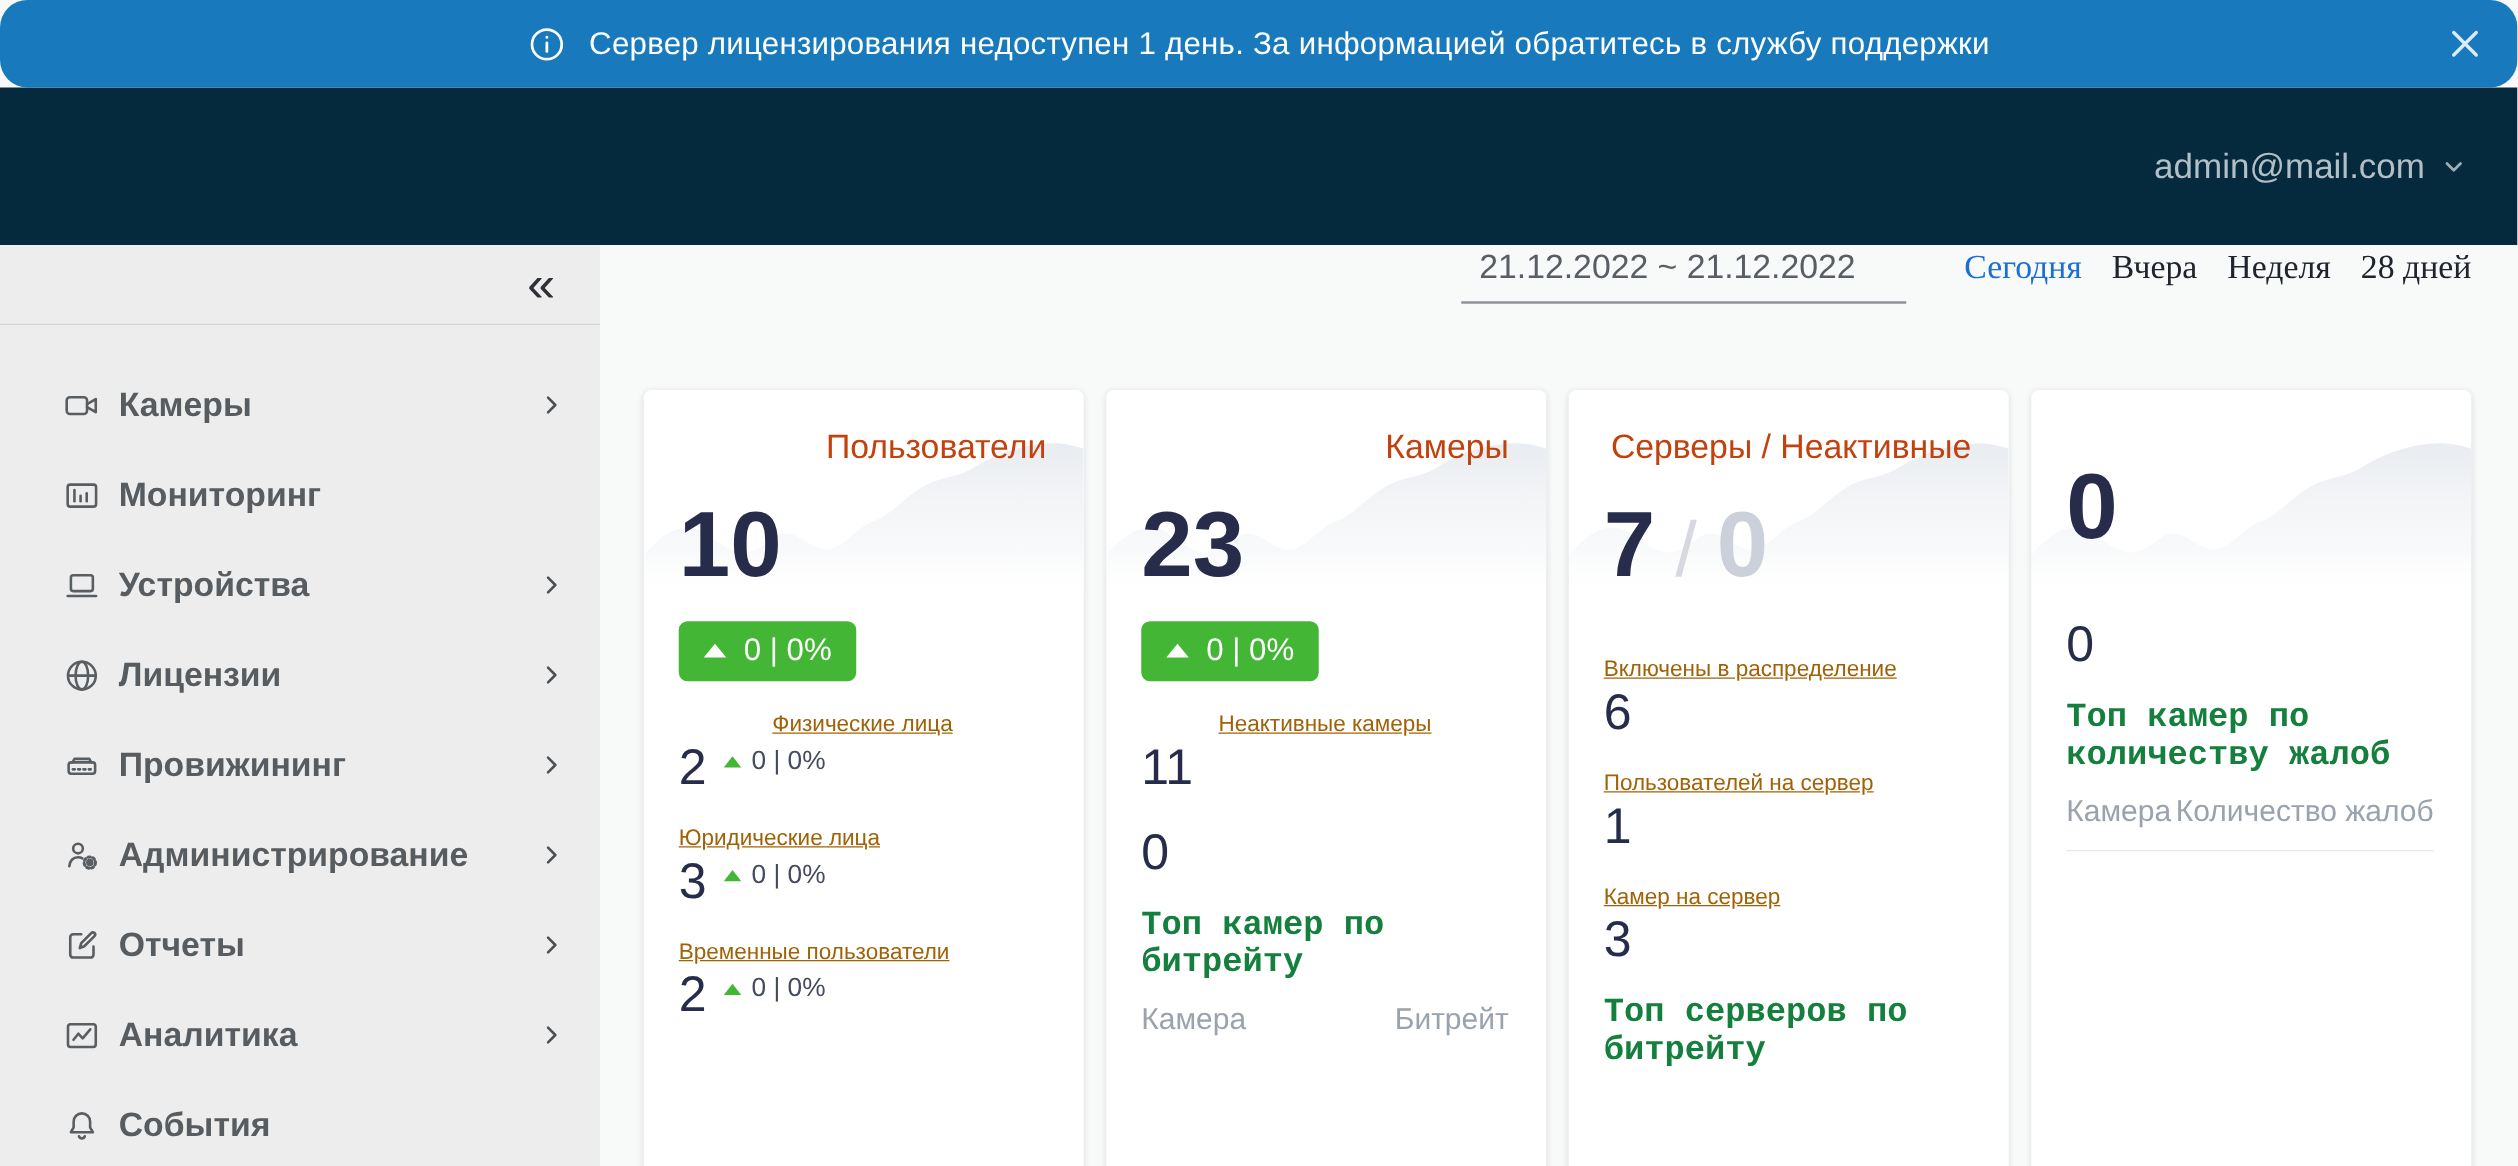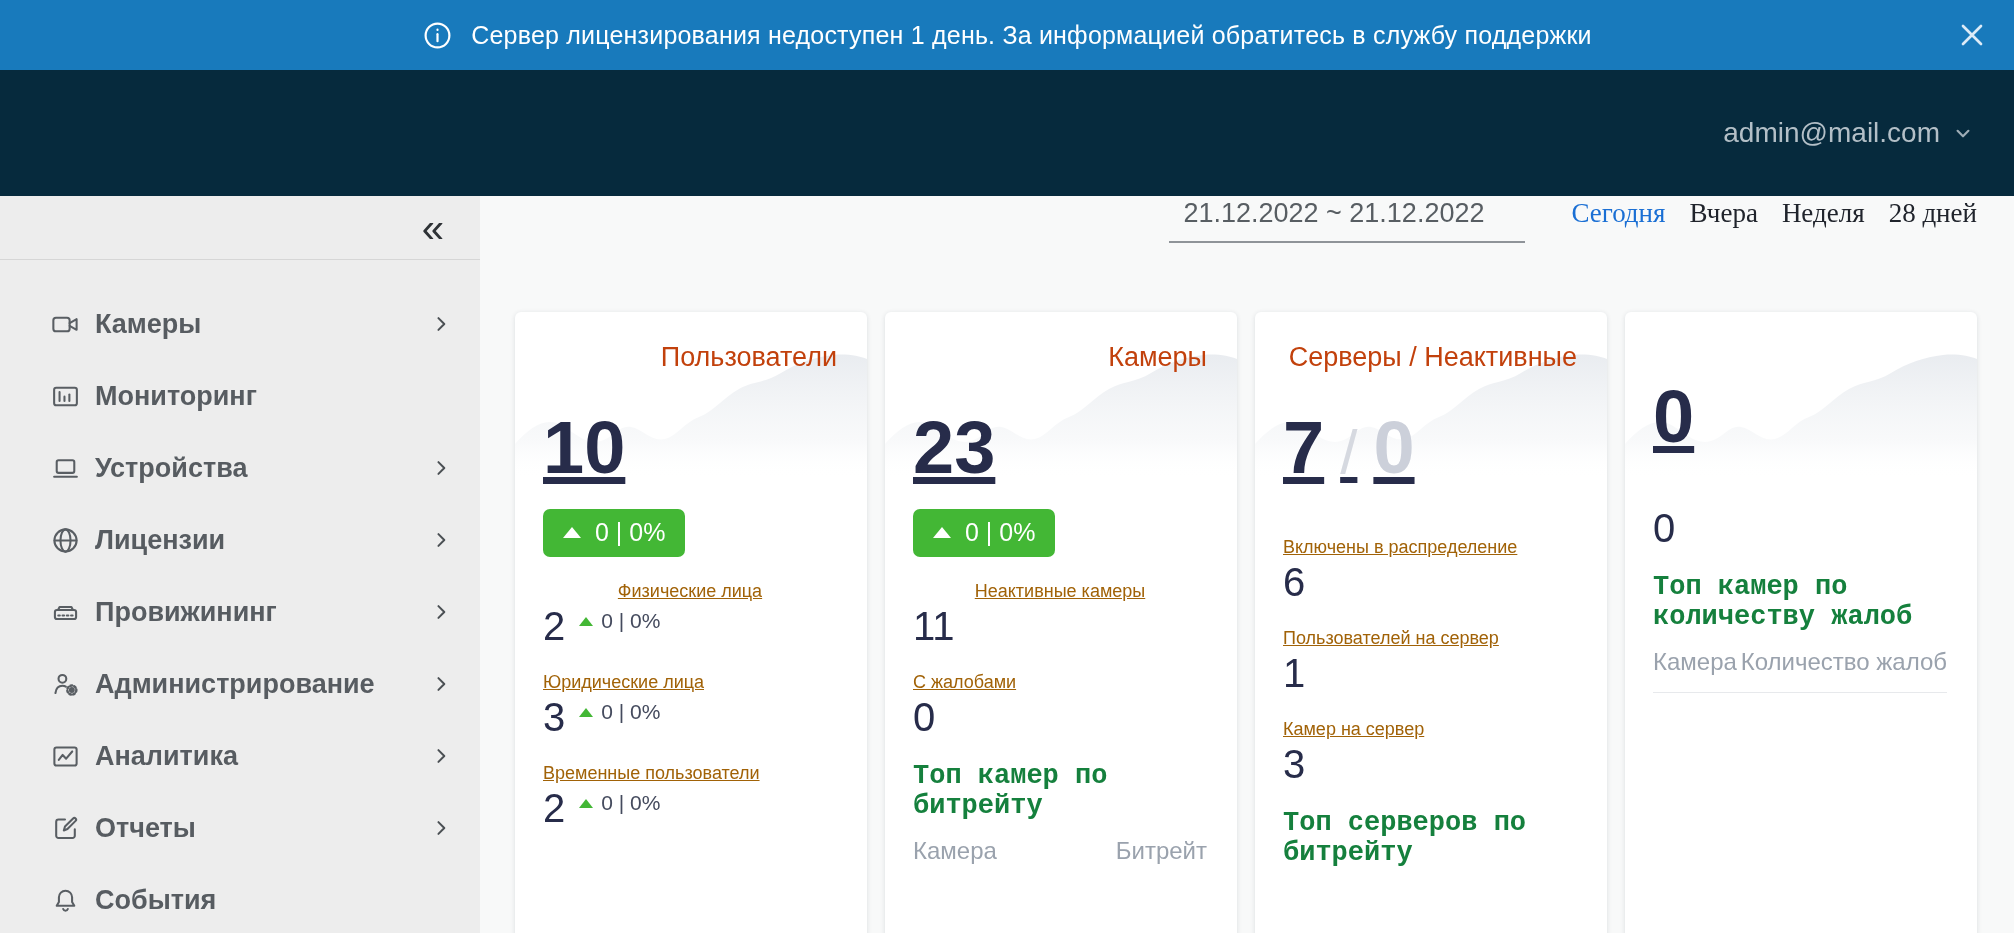--- a/index.html
+++ b/index.html
@@ -6,21 +6,21 @@
   html,body { margin:0; padding:0; }
   body {
     width:2014px; height:933px; overflow:hidden; position:relative;
     font-family:"Liberation Sans", sans-serif; background:#f8f9f9;
   }
   svg { display:block; }
   .icon svg { width:100%; height:100%; fill:none; stroke:currentColor; stroke-width:1.6; stroke-linecap:round; stroke-linejoin:round; }
 
   
   .banner { position:absolute; top:0; left:0; width:100%; height:70px;
-    background:var(--banner-bg,#187abc); display:flex; align-items:center; justify-content:center; color:#fff; z-index:5; }
+    background:var(--banner-bg,#187abc); display:flex; align-items:center; justify-content:center; color:#fff; z-index:5;border-radius:22px; }
   .banner-center { display:flex; align-items:center; gap:18px; font-size:25px; letter-spacing:.2px; }
   .info-icon { width:31px; height:31px; color:#fff; flex:none; }
   .info-icon svg { stroke-width:1.7; }
   .banner-close { position:absolute; right:24px; top:50%; transform:translateY(-50%);
     width:36px; height:36px; background:none; border:none; padding:0; cursor:pointer; color:#dcebf7; }
   .banner-close svg { width:100%; height:100%; fill:none; stroke:currentColor; stroke-width:1.8; stroke-linecap:round; }
 
   
   .app-header { position:absolute; top:70px; left:0; width:100%; height:126px; background:var(--header-bg,#062a3d); }
   .account { position:absolute; right:38px; top:50%; transform:translateY(-50%);
@@ -53,22 +53,22 @@
   .tab { cursor:pointer; white-space:nowrap; }
   .tab.active { color:var(--accent-blue,#1a6fd4); }
 
   
   .cards { display:flex; gap:18px; margin-top:66px; }
   .card { flex:1; min-width:0; background:#fff; border-radius:6px; height:900px;
     box-shadow:0 1px 5px rgba(20,35,60,.12); position:relative; overflow:hidden; padding:30px 30px 0 28px; }
   .wave { position:absolute; top:34px; left:0; right:0; height:132px; pointer-events:none; }
   .wave svg { width:100%; height:100%; }
   .card-title { position:relative; font-size:27px; color:#c2410c;text-align:right; }
-  .big { position:relative; margin-top:38px; font-size:74px; font-weight:700;
-    color:var(--number-dark,#272c4a); line-height:1; display:flex; align-items:baseline; gap:16px;text-decoration:underline; }
+  .big { position:relative; margin-top:26px; font-size:74px; font-weight:700;
+    color:var(--number-dark,#272c4a); line-height:1; display:flex; align-items:baseline; gap:16px; }
   .big-sep { color:#d6d9e0; font-weight:400; font-size:62px; }
   .big-muted { color:var(--number-muted,#ccd0da); }
   .badge { position:relative; display:inline-flex; align-items:center; gap:14px; margin-top:24px;
     background:var(--badge-green,#43b735); color:#fff; font-size:25px; font-weight:500; padding:9px 20px 10px; border-radius:7px; }
   .tri { width:0; height:0; border-left:9px solid transparent; border-right:9px solid transparent; border-bottom:11px solid #fff; }
   .stat { position:relative; margin-top:24px; }
   .big + .stat { margin-top:52px; }
   .badge + .stat { margin-top:24px;text-align:center; }
   .stat-label { font-size:18px; color:#a16207;text-decoration:underline; }
   .stat-row { margin-top:2px; display:flex; align-items:flex-start; gap:14px; }
@@ -213,39 +213,39 @@
           <span class="menu-label">Администрирование</span>
           <span class="icon chev-right">
             <svg viewBox="0 0 24 24">
               <path d="M9.2 5.6l6.4 6.4-6.4 6.4"></path>
             </svg>
           </span>
         </div>
         <div class="menu-item">
           <span class="icon menu-icon">
             <svg viewBox="0 0 24 24">
+              <path d="M19.2 12.6v5a1.8 1.8 0 0 1-1.8 1.8H6.6a1.8 1.8 0 0 1-1.8-1.8V6.8A1.8 1.8 0 0 1 6.6 5h5"></path>
+              <path d="M10.7 13.5l.9-3 6.3-6.3a1.34 1.34 0 0 1 1.9 1.9l-6.3 6.3z"></path>
+            </svg>
+          </span>
+          <span class="menu-label">Отчеты</span>
+          <span class="icon chev-right">
+            <svg viewBox="0 0 24 24">
+              <path d="M9.2 5.6l6.4 6.4-6.4 6.4"></path>
+            </svg>
+          </span>
+        </div>
+        <div class="menu-item">
+          <span class="icon menu-icon">
+            <svg viewBox="0 0 24 24">
               <rect x="3.4" y="5" width="17.2" height="14" rx="1.6"></rect>
               <path d="M6.8 14.6l3-3.8 2.7 2.9 4.7-5.6"></path>
             </svg>
           </span>
           <span class="menu-label">Аналитика</span>
-          <span class="icon chev-right">
-            <svg viewBox="0 0 24 24">
-              <path d="M9.2 5.6l6.4 6.4-6.4 6.4"></path>
-            </svg>
-          </span>
-        </div>
-        <div class="menu-item">
-          <span class="icon menu-icon">
-            <svg viewBox="0 0 24 24">
-              <path d="M19.2 12.6v5a1.8 1.8 0 0 1-1.8 1.8H6.6a1.8 1.8 0 0 1-1.8-1.8V6.8A1.8 1.8 0 0 1 6.6 5h5"></path>
-              <path d="M10.7 13.5l.9-3 6.3-6.3a1.34 1.34 0 0 1 1.9 1.9l-6.3 6.3z"></path>
-            </svg>
-          </span>
-          <span class="menu-label">Отчеты</span>
           <span class="icon chev-right">
             <svg viewBox="0 0 24 24">
               <path d="M9.2 5.6l6.4 6.4-6.4 6.4"></path>
             </svg>
           </span>
         </div>
         <div class="menu-item">
           <span class="icon menu-icon">
             <svg viewBox="0 0 24 24">
               <path d="M12 4.4a5.1 5.1 0 0 0-5.1 5.1v3.6l-1.7 3h13.6l-1.7-3V9.5A5.1 5.1 0 0 0 12 4.4z"></path>
@@ -313,21 +313,20 @@
             <span>23</span>
           </div><div class="badge">
             <span class="tri"></span>
             <span>0 | 0%</span>
           </div><div class="stat">
             <div class="stat-label">Неактивные камеры</div>
             <div class="stat-row">
               <span class="num">11</span>
             </div>
           </div><div class="stat">
-            <div class="stat-label">С жалобами</div>
             <div class="stat-row">
               <span class="num">0</span>
             </div>
           </div><div class="table-title">Топ камер по битрейту</div><div class="thead">
             <span>Камера</span>
             <span>Битрейт</span>
           </div></section>
         <section class="card">
           <div class="wave">
             <svg preserveAspectRatio="none" viewBox="0 0 352 132">

